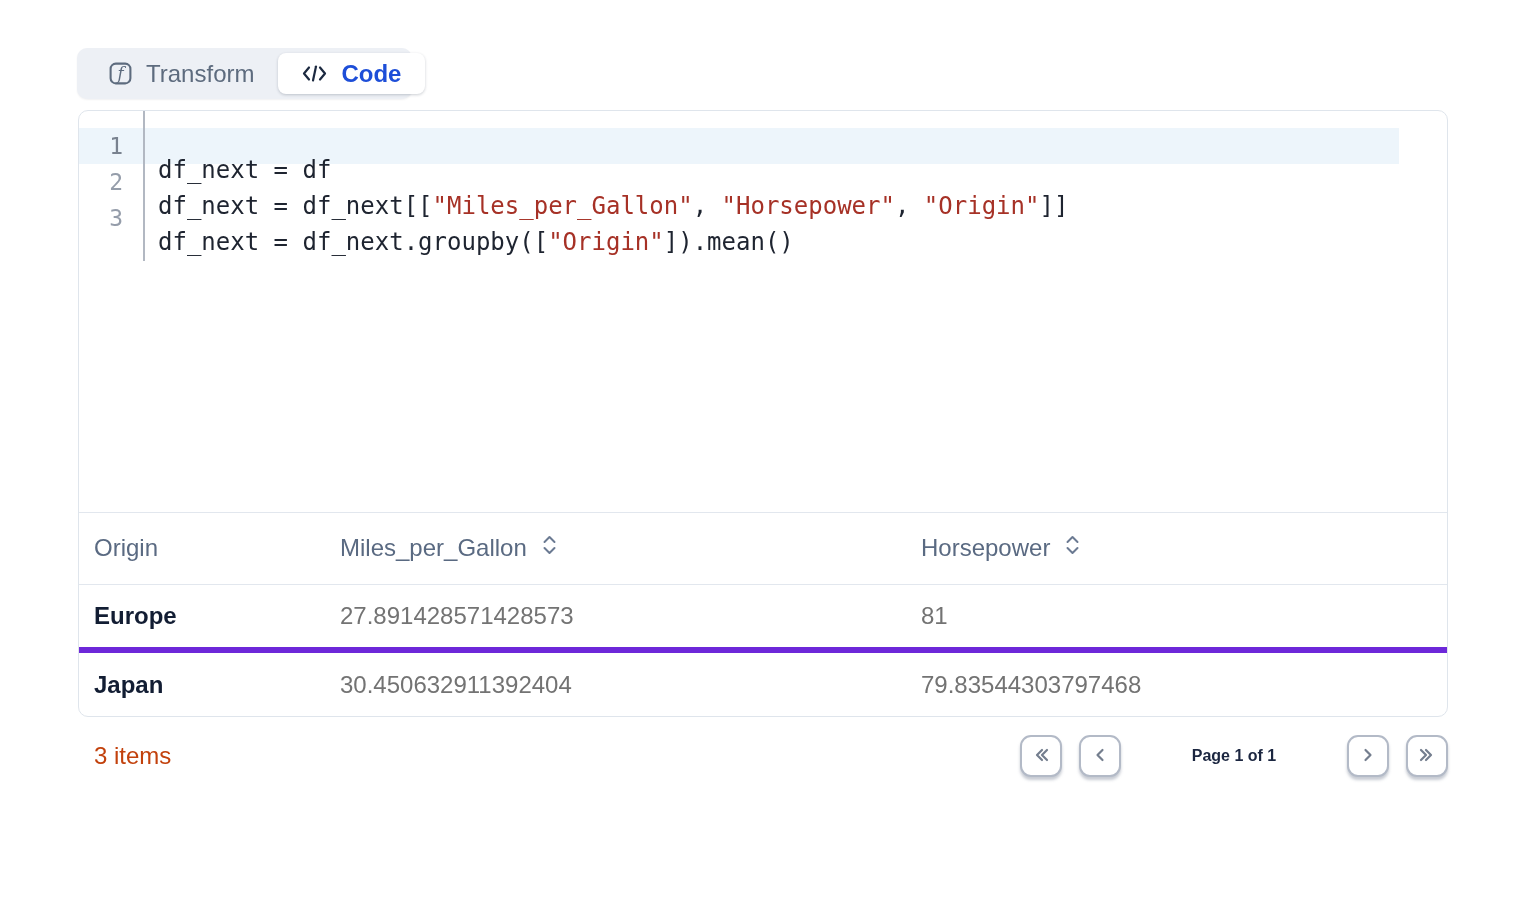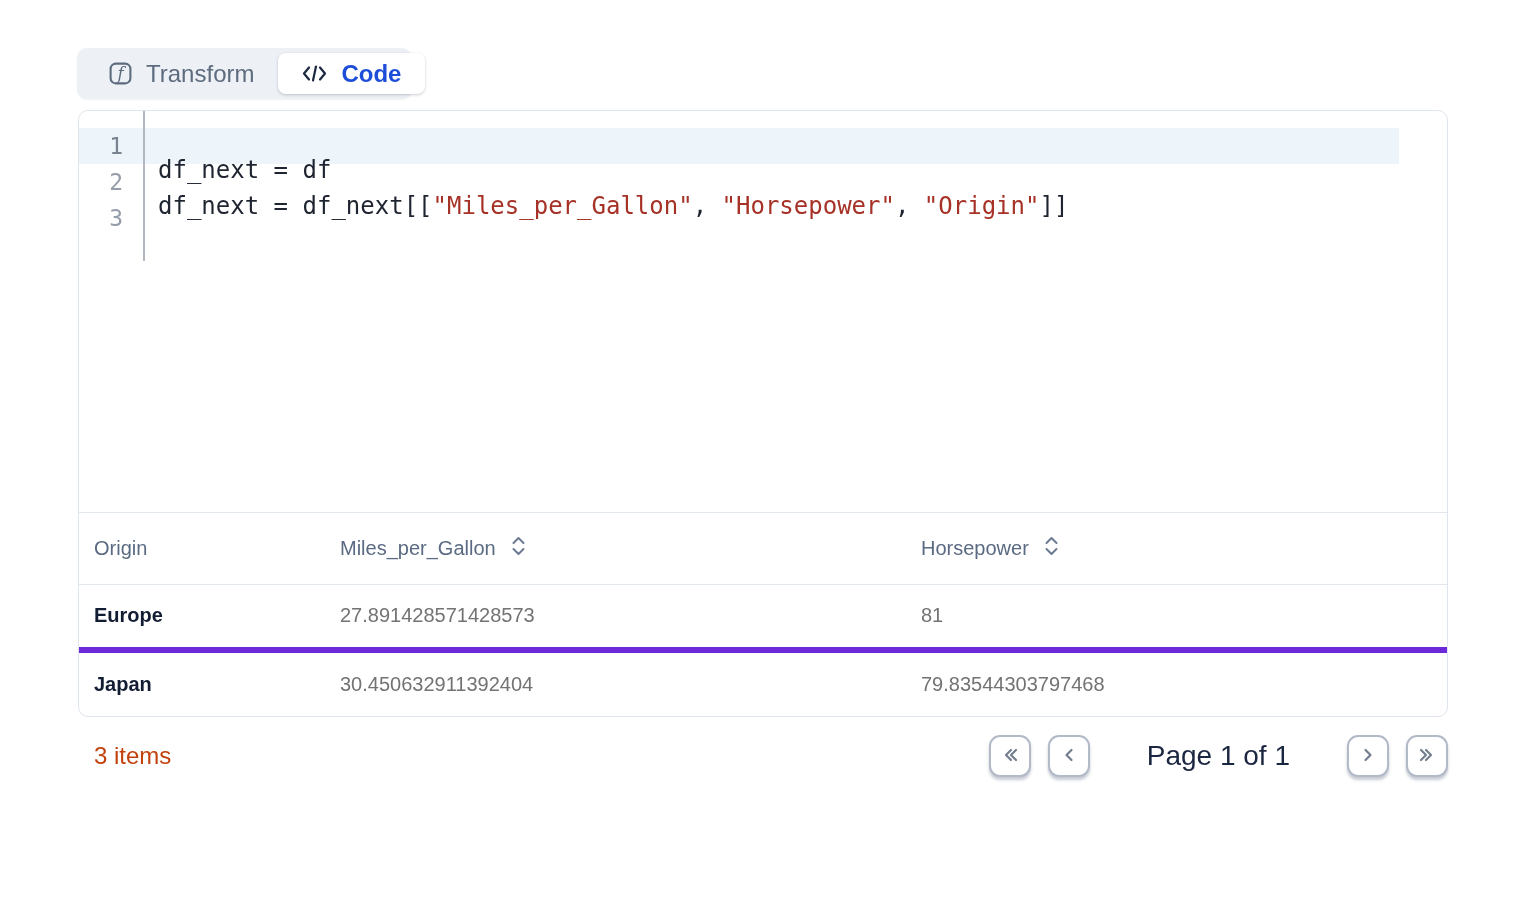--- a/index.html
+++ b/index.html
@@ -74,21 +74,21 @@
   }
   .code-line.active .ln { color: #79828f; }
   .code-line .code-text { padding-left: 15px; color: #1e2430; margin-top: 24px; }
   .tok-string { color: #a63126; }
 
   
   table.result {
     width: 100%;
     border-collapse: collapse;
     table-layout: fixed;
-    font-size: 20px;
+    font-size: 24px;
   }
   table.result th {
     height: 71px;
     font-weight: 400;
     color: #5a6a82;
     text-align: left;
     padding-left: 15px;
     border-bottom: 1px solid #e2e7ee;
   }
   table.result th .th-inner { display: inline-flex; align-items: center; gap: 14px; }
@@ -117,21 +117,21 @@
     border: 2px solid #b3bac7;
     border-radius: 11px;
     display: flex; align-items: center; justify-content: center;
     cursor: pointer;
     box-shadow: 0 3px 3px rgba(95,105,130,.35);
     padding: 0;
   }
   .pg-btn + .pg-btn { margin-left: 17px; }
   .page-label {
     margin: 0 57px;
-    font-size: 28px; font-weight: 400; color: #1b2640;
+    font-size: 16px; font-weight: 700; color: #1b2640;
     min-width: 112px; text-align: center;
   }
 </style>
 </head>
 <body>
 
 <div class="tabbar">
   <button class="tab transform">
     <span class="icon">
       <svg width="25" height="25" viewBox="0 0 24 24" fill="none">
@@ -153,21 +153,21 @@
   </button>
 </div>
 
 <div class="panel">
 
   <div class="editor">
     <div class="gutter-sep"></div>
     <div id="code-lines">
         <div class="code-line active"><span class="ln">1</span><span class="code-text"><span class="tok-plain">df_next = df</span></span></div>
         <div class="code-line"><span class="ln">2</span><span class="code-text"><span class="tok-plain">df_next = df_next[[</span><span class="tok-string">"Miles_per_Gallon"</span><span class="tok-plain">, </span><span class="tok-string">"Horsepower"</span><span class="tok-plain">, </span><span class="tok-string">"Origin"</span><span class="tok-plain">]]</span></span></div>
-        <div class="code-line"><span class="ln">3</span></div>
+        <div class="code-line"><span class="ln">3</span><span class="code-text"><span class="tok-plain">df_next = df_next.groupby([</span><span class="tok-string">"Origin"</span><span class="tok-plain">]).mean()</span></span></div>
       </div>
   </div>
 
   <table class="result">
     <colgroup>
       <col class="col-origin">
         <col class="col-mpg">
         <col>
     </colgroup>
     <thead>

